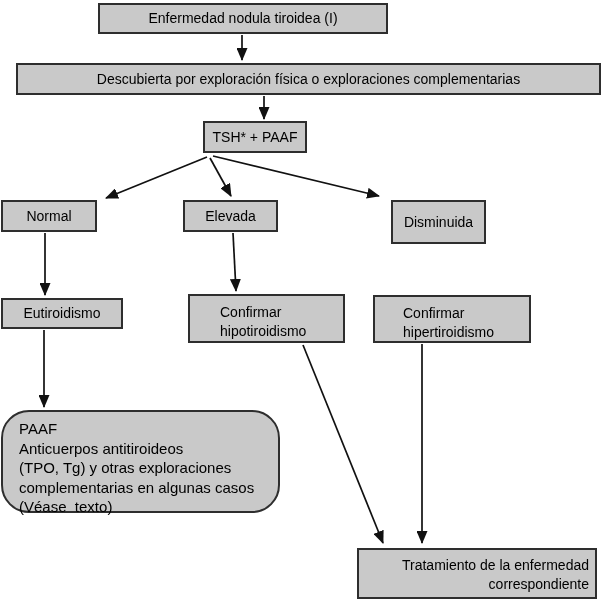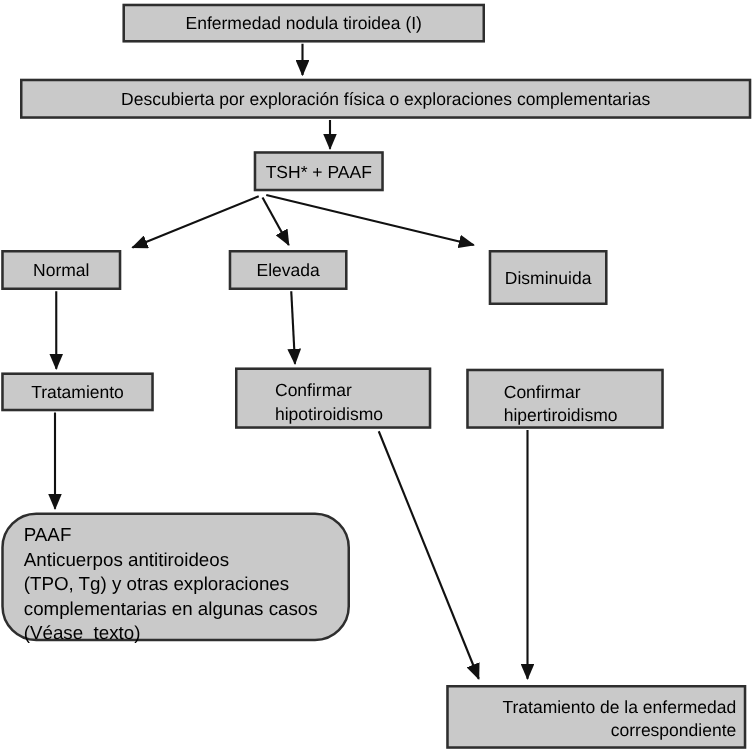--- a/index.html
+++ b/index.html
@@ -76,21 +76,21 @@
   <div class="node center" id="node-descubierta">Descubierta por exploración física o exploraciones complementarias</div>
 
   <div class="node center" id="node-tsh">TSH* + PAAF</div>
 
   <div class="node center" id="node-elevada">Elevada</div>
 
   <div class="node center" id="node-normal">Normal</div>
 
   <div class="node center" id="node-disminuida">Disminuida</div>
 
-  <div class="node center" id="node-eutiroidismo">Tratamiento</div>
+  <div class="node center" id="node-eutiroidismo">Eutiroidismo</div>
 
   <div class="node leftpad" id="node-hipo">Confirmar
 hipotiroidismo</div>
 
   <div class="node leftpad" id="node-hiper">Confirmar
 hipertiroidismo</div>
 
   <div class="node leftpad" id="node-paaf">PAAF
 Anticuerpos antitiroideos
 (TPO, Tg) y otras exploraciones

